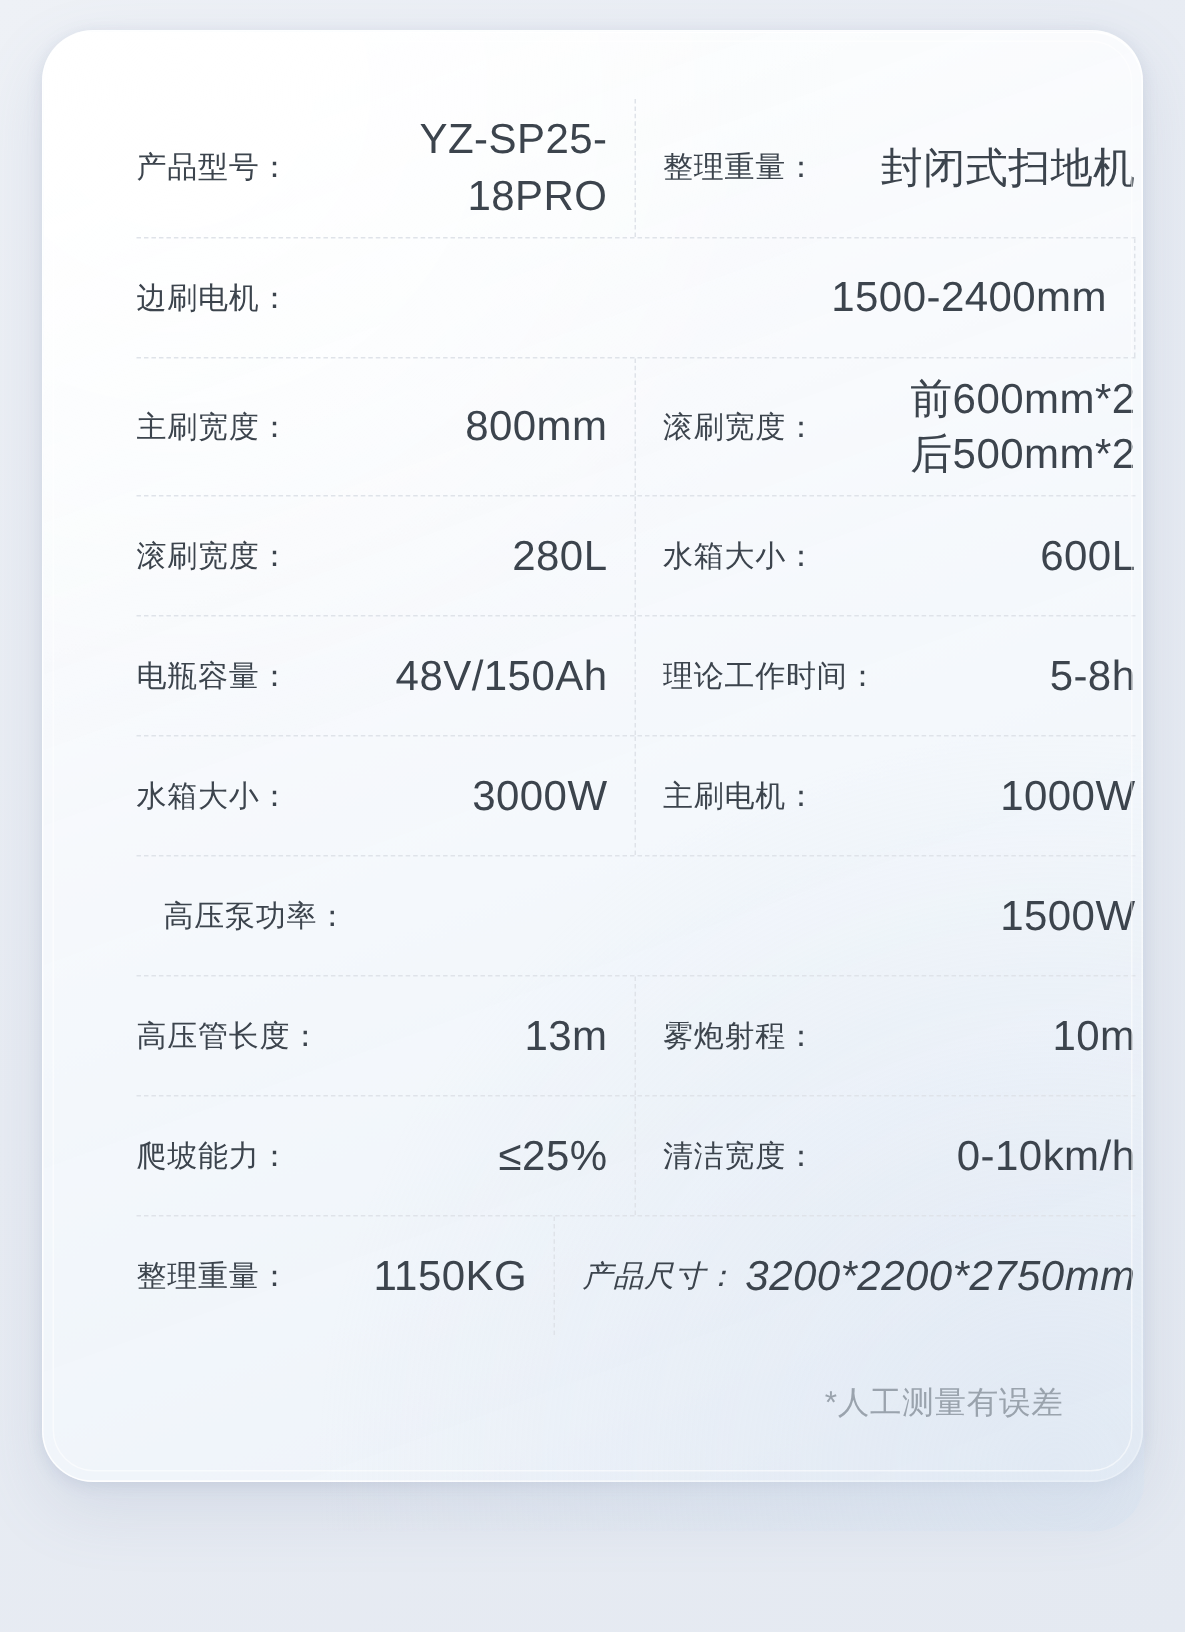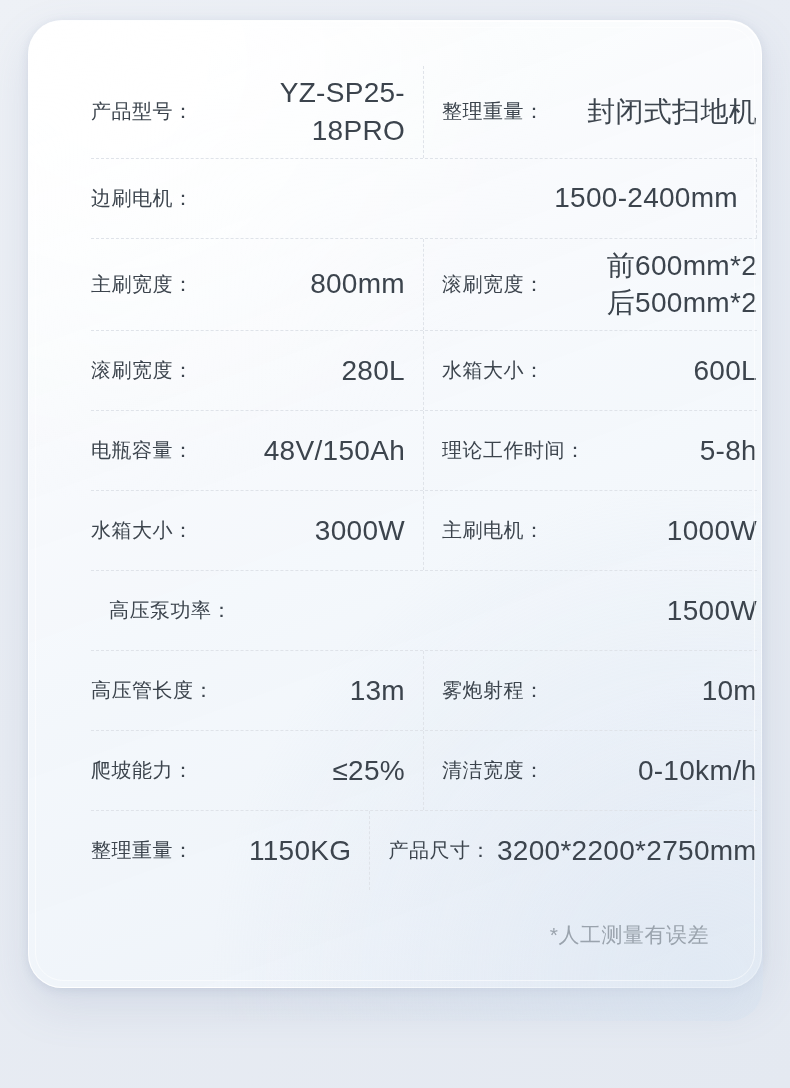--- a/index.html
+++ b/index.html
@@ -99,20 +99,21 @@
     text-align: right;
     letter-spacing: 0.3px;
     white-space: pre-line;
     line-height: 1.35;
   }
 
   
   .spec-cell.inline {
     justify-content: center;
     gap: 6px;
+    font-style: italic;
   }
 
   #footnote {
     position: absolute;
     right: 52px;
     bottom: 38px;
     font-size: 21px;
     color: #9aa3ad;
     letter-spacing: 0.5px;
   }

